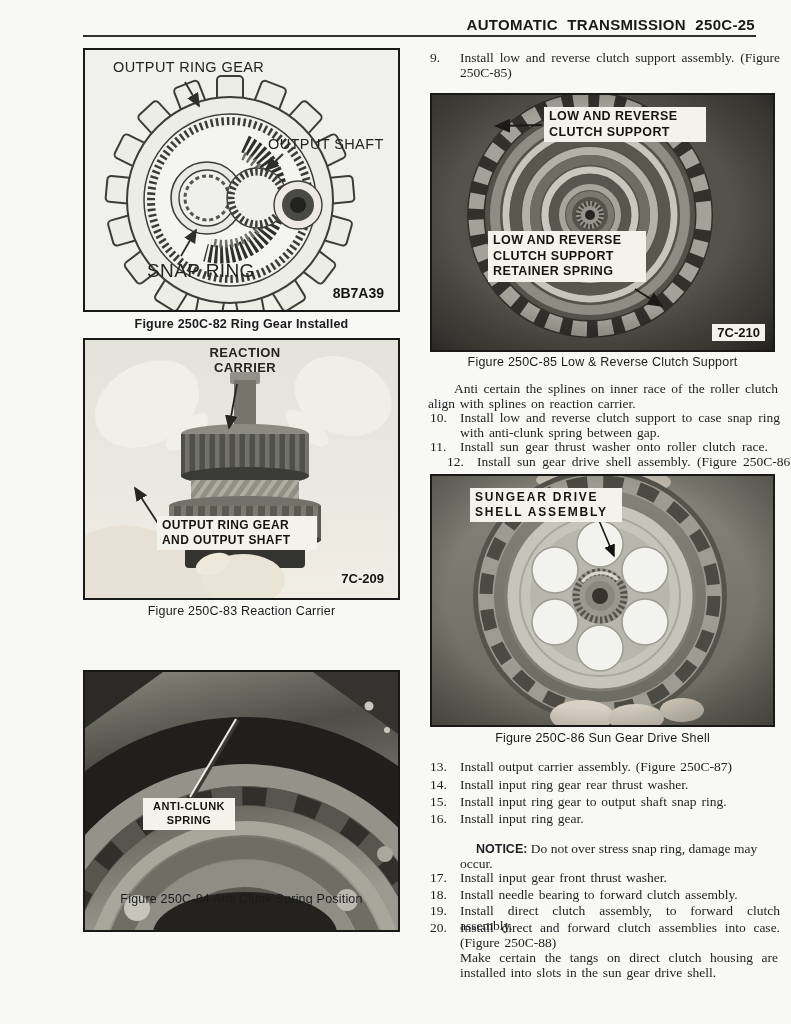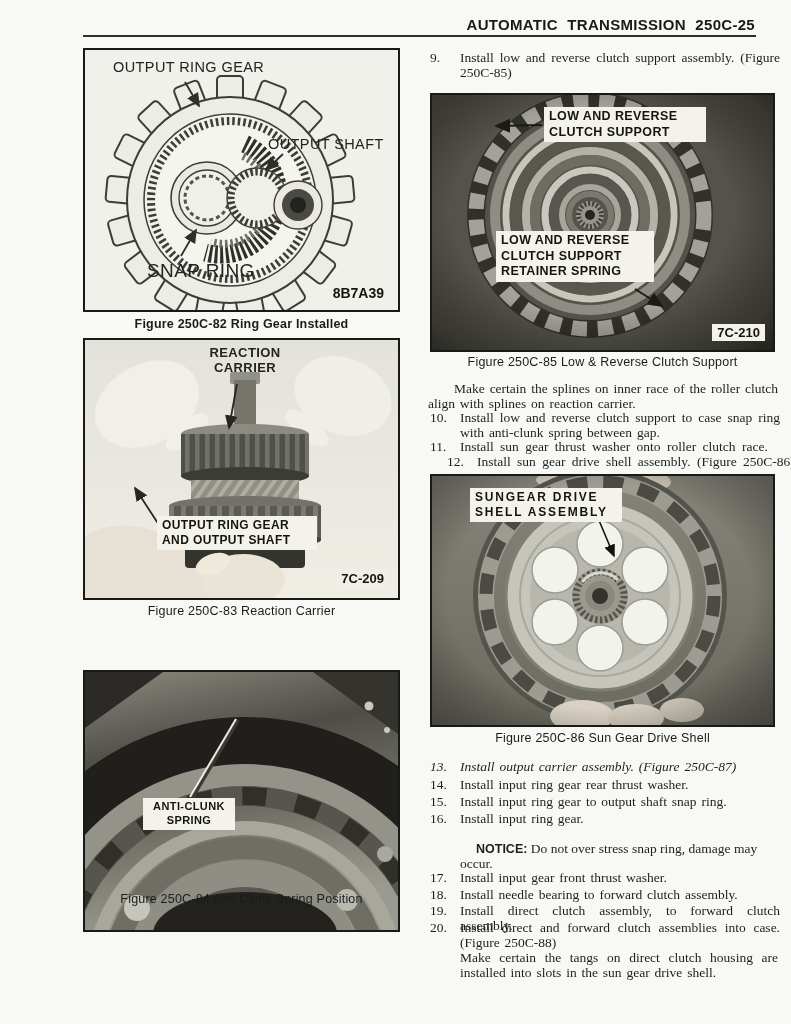--- a/index.html
+++ b/index.html
@@ -214,26 +214,26 @@
       <circle cx="158" cy="120" r="28" fill="none" stroke="#a7a69c" stroke-width="6"></circle>
       <circle cx="158" cy="120" r="21" fill="none" stroke="#7a7970" stroke-width="6"></circle>
       <circle cx="158" cy="120" r="14" fill="#96958b"></circle>
       <circle cx="158" cy="120" r="11.5" fill="none" stroke="#413f38" stroke-width="5" stroke-dasharray="2 2"></circle>
       <circle cx="158" cy="120" r="5" fill="#262420"></circle>
       <rect width="341" height="255" fill="url(#vg85)"></rect>
       <line x1="110" y1="30" x2="64" y2="31" stroke="#1b1a16" stroke-width="2" marker-end="url(#ah85)"></line>
       <line x1="203" y1="194" x2="230" y2="211" stroke="#1b1a16" stroke-width="2" marker-end="url(#ah85)"></line>
     </svg>
     <div class="wlabel" style="left:112px;top:12px;width:152px;font-size:12.5px;">LOW AND REVERSE CLUTCH SUPPORT</div>
-    <div class="wlabel" style="left:56px;top:136px;width:148px;font-size:12.5px;margin-left:8px;">LOW AND REVERSE CLUTCH SUPPORT RETAINER SPRING</div>
+    <div class="wlabel" style="left:56px;top:136px;width:148px;font-size:12.5px;">LOW AND REVERSE CLUTCH SUPPORT RETAINER SPRING</div>
     <div class="pcode" style="right:8px;bottom:9px;background:#f3f3ec;padding:1px 5px;">7C-210</div>
   </div>
   <div class="abs caption" style="left:430px;top:355px;width:345px;">Figure 250C-85 Low &amp; Reverse Clutch Support</div>
 
-  <div class="abs para" style="left:428px;top:382px;width:350px;">Make certain the splines on inner race of the roller clutch align with splines on reaction carrier.</div>
+  <div class="abs para" style="left:428px;top:382px;width:350px;">Anti certain the splines on inner race of the roller clutch align with splines on reaction carrier.</div>
 
   <div class="step" style="left:428px;top:411px;">
     <span class="num">10.</span>
     <div class="body">Install low and reverse clutch support to case snap ring with anti-clunk spring between gap.</div>
   </div>
   <div class="step" style="left:428px;top:440px;">
     <span class="num">11.</span>
     <div class="body" style="word-spacing:3px;">Install sun gear thrust washer onto roller clutch race.</div>
   </div>
   <div class="step" style="left:428px;top:455px;margin-left:17px;">
@@ -279,21 +279,21 @@
       <ellipse cx="150" cy="240" rx="32" ry="16" fill="#d9d2c4"></ellipse>
       <ellipse cx="204" cy="242" rx="28" ry="14" fill="#d3ccbe"></ellipse>
       <ellipse cx="250" cy="234" rx="22" ry="12" fill="#cec7b9"></ellipse>
       <rect width="341" height="249" fill="url(#vg86)"></rect>
       <line x1="166" y1="42" x2="182" y2="80" stroke="#14130f" stroke-width="1.6" marker-end="url(#ah86)"></line>
     </svg>
     <div class="wlabel" style="left:38px;top:12px;width:142px;font-size:12px;letter-spacing:1.8px;">SUNGEAR DRIVE SHELL ASSEMBLY</div>
   </div>
   <div class="abs caption" style="left:430px;top:731px;width:345px;">Figure 250C-86 Sun Gear Drive Shell</div>
 
-  <div class="step" style="left:428px;top:760px;font-style:italic;">
+  <div class="step" style="left:428px;top:760px;">
     <span class="num">13.</span>
     <div class="body">Install output carrier assembly. (Figure 250C-87)</div>
   </div>
   <div class="step" style="left:428px;top:778px;">
     <span class="num">14.</span>
     <div class="body">Install input ring gear rear thrust washer.</div>
   </div>
   <div class="step" style="left:428px;top:795px;">
     <span class="num">15.</span>
     <div class="body">Install input ring gear to output shaft snap ring.</div>

